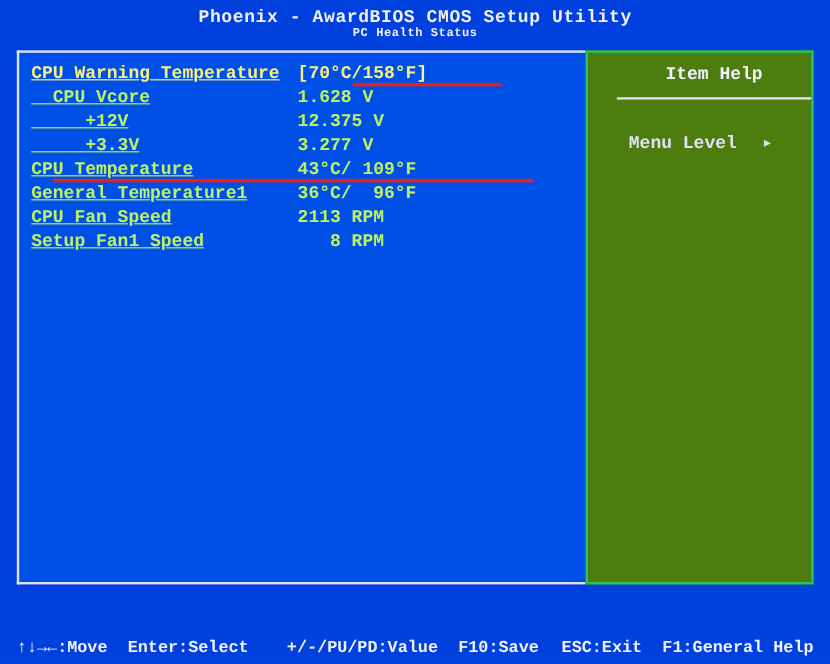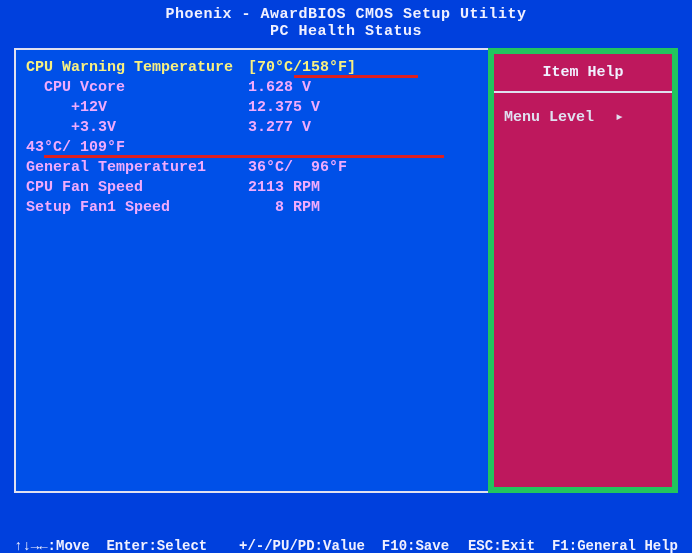--- a/index.html
+++ b/index.html
@@ -20,73 +20,76 @@
     .header {
       text-align: center;
       padding: 6px 0 4px 0;
       color: #f0f0ff;
     }
     .header-line1 {
       font-size: 15px;
       letter-spacing: 0.5px;
     }
     .header-line2 {
-      font-size: 15px;
+      font-size: 10px;
       letter-spacing: 0.5px;
     }
     .main-area {
       display: flex;
       margin: 4px 14px 0 14px;
       height: 445px;
     }
     .left-panel {
       flex: 1;
       border: 2px solid #e0e0f0;
       border-right: none;
       padding: 8px 10px;
       background: #0050e8;
     }
     .right-panel {
       width: 190px;
-      border: 6px solid #22c55e;
-      background: #be185d;
+      border: 2px solid #22c55e;
+      background: #4d7c0f;
+      padding-left: 24px;
     }
     .right-header {
       text-align: center;
       padding: 10px 0;
       border-bottom: 2px solid #e0e0f0;
       color: #f0f0ff;
     }
     .right-body {
       padding: 14px 10px;
+      margin-top: 12px;
     }
     .menu-level {
       color: #e0e0f0;
     }
     .chev {
       display: inline-block;
       margin-left: 12px;
     }
     .row {
       display: flex;
       white-space: pre;
       line-height: 20px;
       position: relative;
     }
     .label {
       width: 222px;
+      text-decoration: underline;
     }
     .value {
       text-align: left;
     }
     .yellow {
       color: #f8f080;
     }
     .cyan {
-      color: #f0abfc;
+      color: #bef264;
     }
     .red-underline {
       position: absolute;
       background: #dd2020;
       height: 3px;
       z-index: 1;
     }
     .underline1 {
       left: 268px;
       width: 124px;
@@ -118,21 +121,21 @@
   <div class="header-line1">Phoenix - AwardBIOS CMOS Setup Utility</div>
   <div class="header-line2">PC Health Status</div>
 </div>
 
 <div class="main-area">
   <div class="left-panel" id="left-panel">
       <div class="row"><span class="label yellow">CPU Warning Temperature</span><span class="value yellow">[70°C/158°F]</span><div class="red-underline underline1"></div></div>
       <div class="row"><span class="label cyan">  CPU Vcore</span><span class="value cyan">1.628 V</span></div>
       <div class="row"><span class="label cyan">     +12V</span><span class="value cyan">12.375 V</span></div>
       <div class="row"><span class="label cyan">     +3.3V</span><span class="value cyan">3.277 V</span></div>
-      <div class="row"><span class="value cyan">43°C/ 109°F</span><div class="red-underline underline2"></div></div>
+      <div class="row"><span class="label cyan">CPU Temperature</span><span class="value cyan">43°C/ 109°F</span><div class="red-underline underline2"></div></div>
       <div class="row"><span class="label cyan">General Temperature1</span><span class="value cyan">36°C/  96°F</span></div>
       <div class="row"><span class="label cyan">CPU Fan Speed</span><span class="value cyan">2113 RPM</span></div>
       <div class="row"><span class="label cyan">Setup Fan1 Speed</span><span class="value cyan">   8 RPM</span></div>
     </div>
   <div class="right-panel">
     <div class="right-header">Item Help</div>
     <div class="right-body">
       <span class="menu-level">Menu Level</span>
       <span class="chev">▸</span>
     </div>

